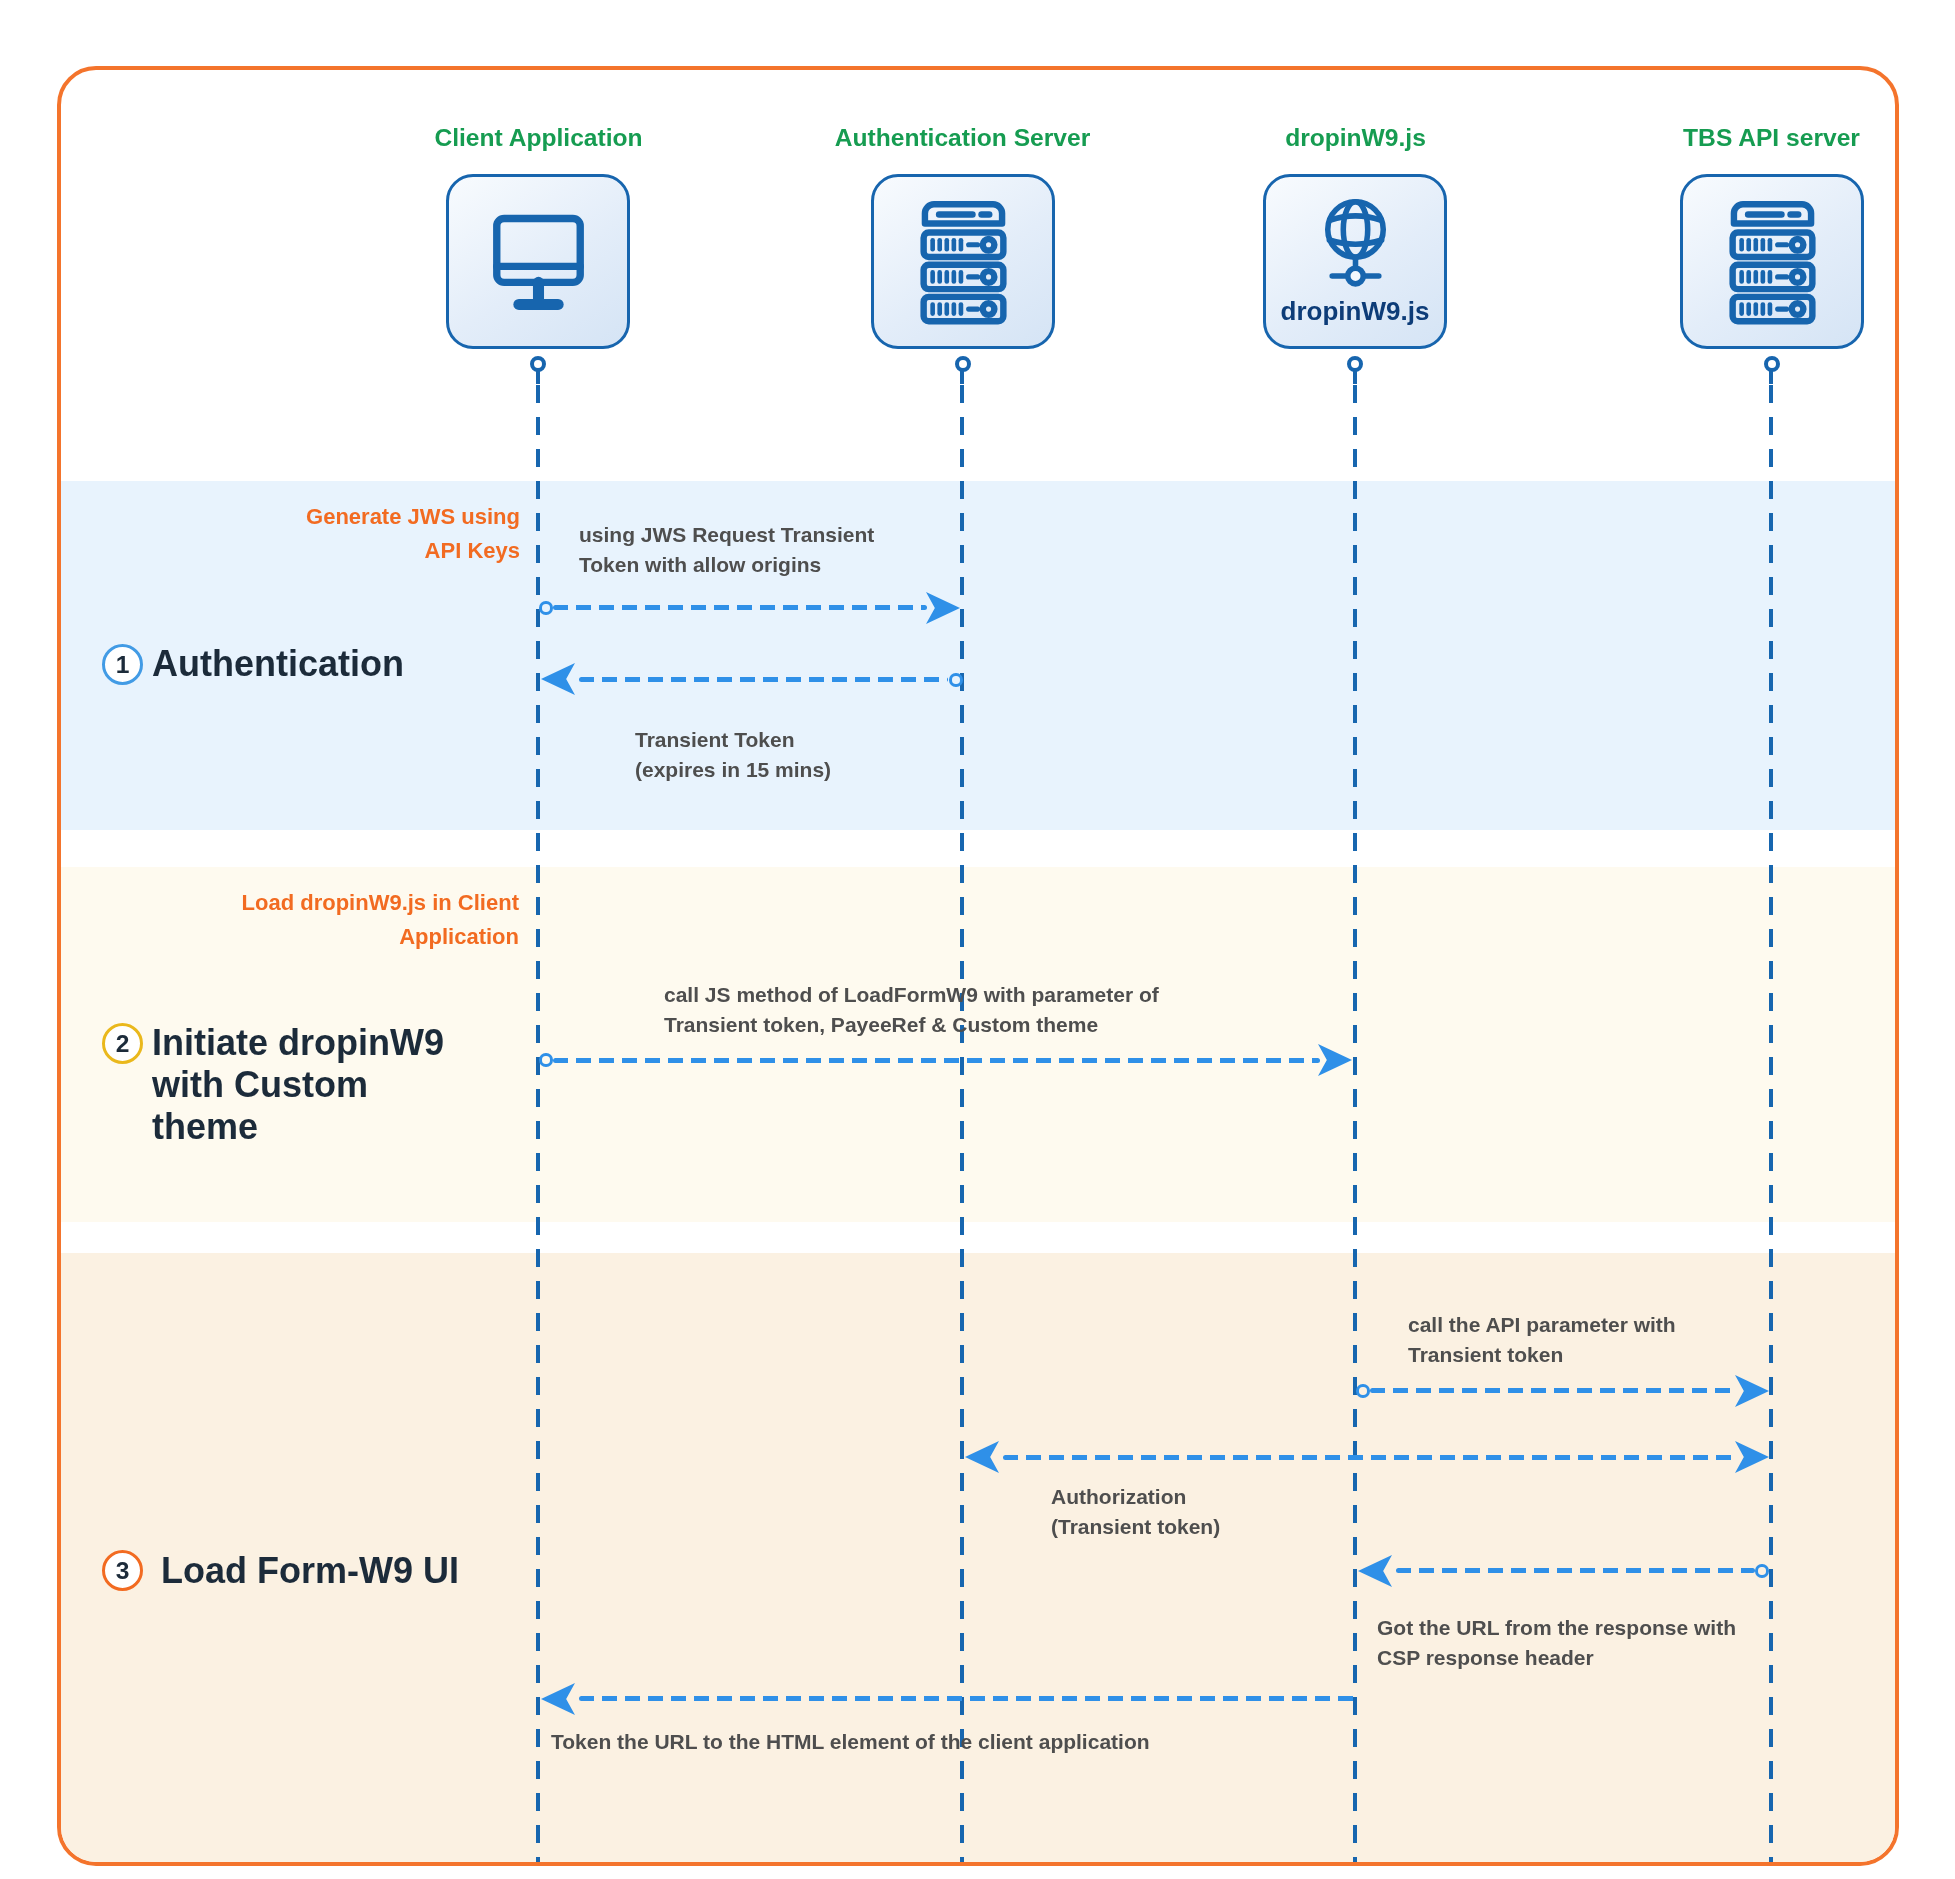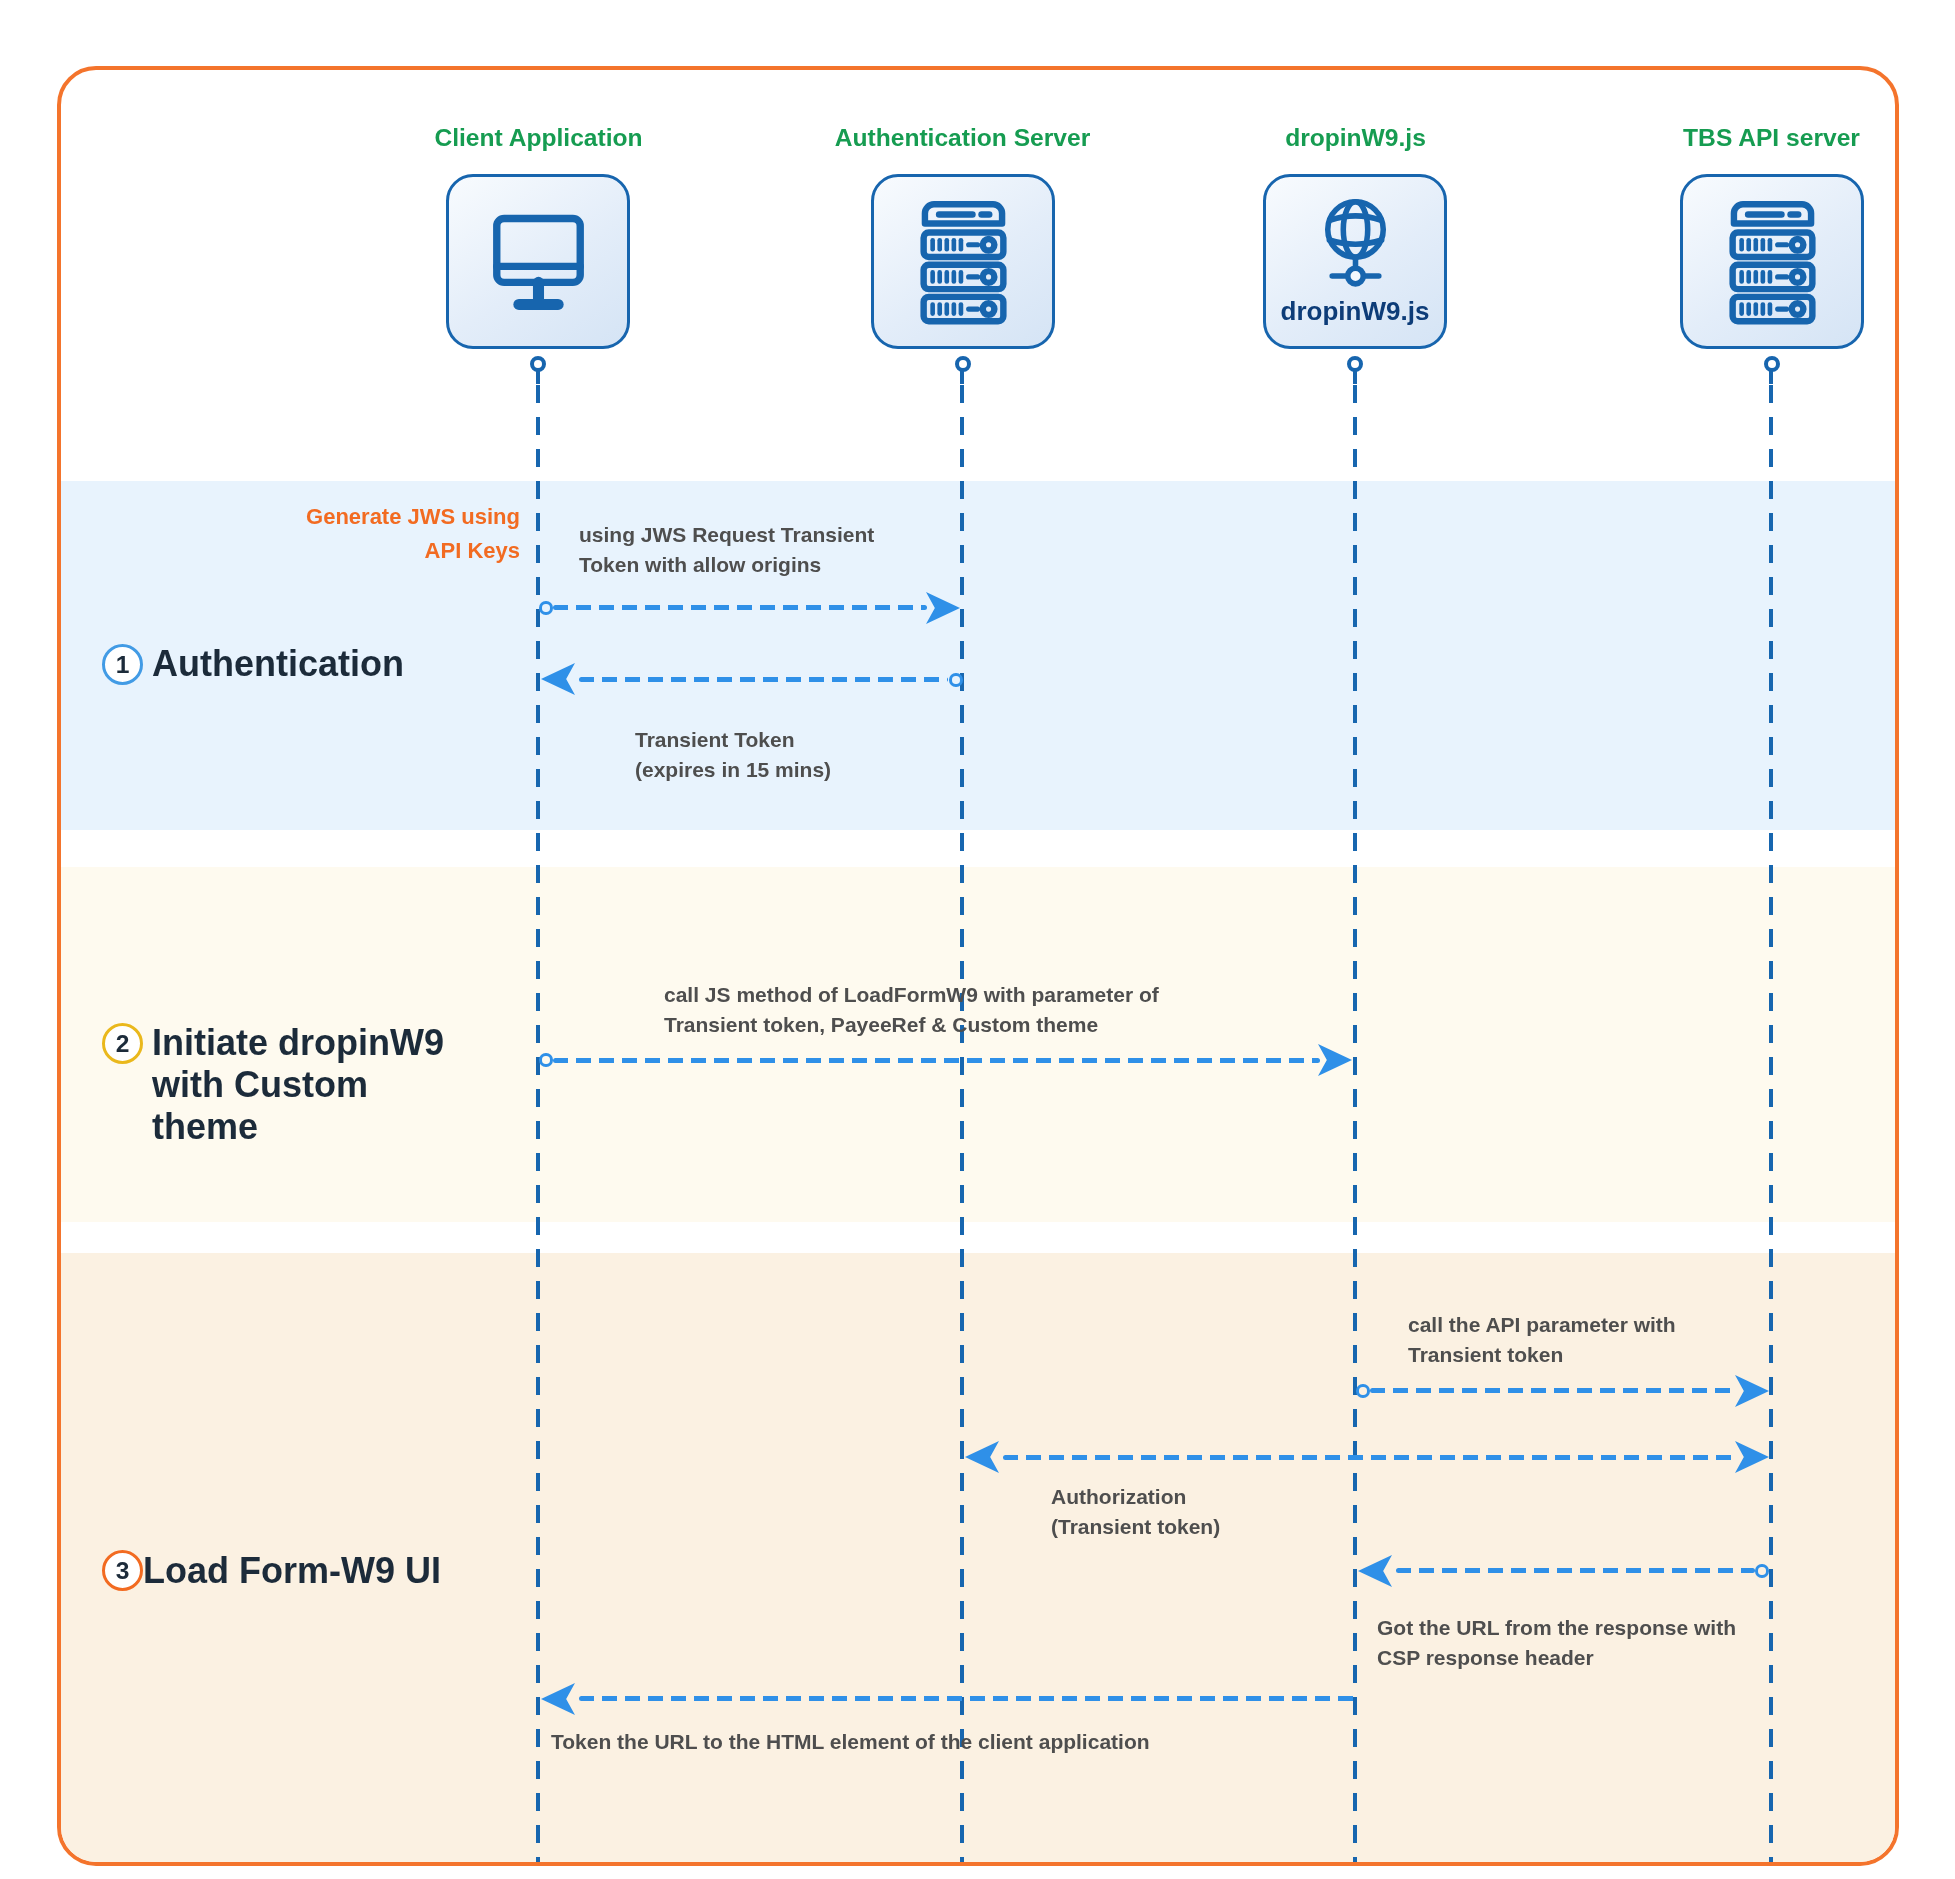--- a/index.html
+++ b/index.html
@@ -178,30 +178,31 @@
   <div class="msg-label" style="left:518px; top:450px; width:344px;">using JWS Request Transient Token with allow origins</div>
   <div class="arrow-ring" style="left:478px; top:531px;"></div>
   <div class="dash-line" style="left:492px; top:535px; width:374px;"></div>
   <div class="arrow-head head-right" style="left:865px; top:522px;"></div>
 
   <div class="arrow-head head-left" style="left:480px; top:593px;"></div>
   <div class="dash-line" style="left:518px; top:607px; width:369px;"></div>
   <div class="arrow-ring" style="left:888px; top:603px;"></div>
   <div class="msg-label" style="left:574px; top:655px; width:233px;">Transient Token (expires in 15 mins)</div>
 
+  <div class="annotation" style="left:139px; top:816px; width:319px;">Load dropinW9.js in Client Application</div>
   <div class="num-circle ring-gold" style="left:41px; top:953px;">2</div>
   <div class="section-title" style="left:91px; top:952px; width:319px;">Initiate dropinW9 with Custom theme</div>
 
   <div class="msg-label" style="left:603px; top:910px; width:565px;">call JS method of LoadFormW9 with parameter of Transient token, PayeeRef &amp; Custom theme</div>
   <div class="arrow-ring" style="left:478px; top:983px;"></div>
   <div class="dash-line" style="left:492px; top:988px; width:767px;"></div>
   <div class="arrow-head head-right" style="left:1257px; top:974px;"></div>
 
   <div class="num-circle ring-orange" style="left:41px; top:1480px;">3</div>
-  <div class="section-title" style="left:82px; top:1480px; width:430px;">Load Form-W9 UI</div>
+  <div class="section-title" style="left:100px; top:1480px; width:430px;">Load Form-W9 UI</div>
 
   <div class="msg-label" style="left:1347px; top:1240px; width:319px;">call the API parameter with Transient token</div>
   <div class="arrow-ring" style="left:1295px; top:1314px;"></div>
   <div class="dash-line" style="left:1309px; top:1318px; width:366px;"></div>
   <div class="arrow-head head-right" style="left:1674px; top:1305px;"></div>
 
   <div class="arrow-head head-left" style="left:904px; top:1371px;"></div>
   <div class="dash-line" style="left:942px; top:1385px; width:731px;"></div>
   <div class="arrow-head head-right" style="left:1674px; top:1371px;"></div>
   <div class="msg-label" style="left:990px; top:1412px; width:221px;">Authorization (Transient token)</div>

